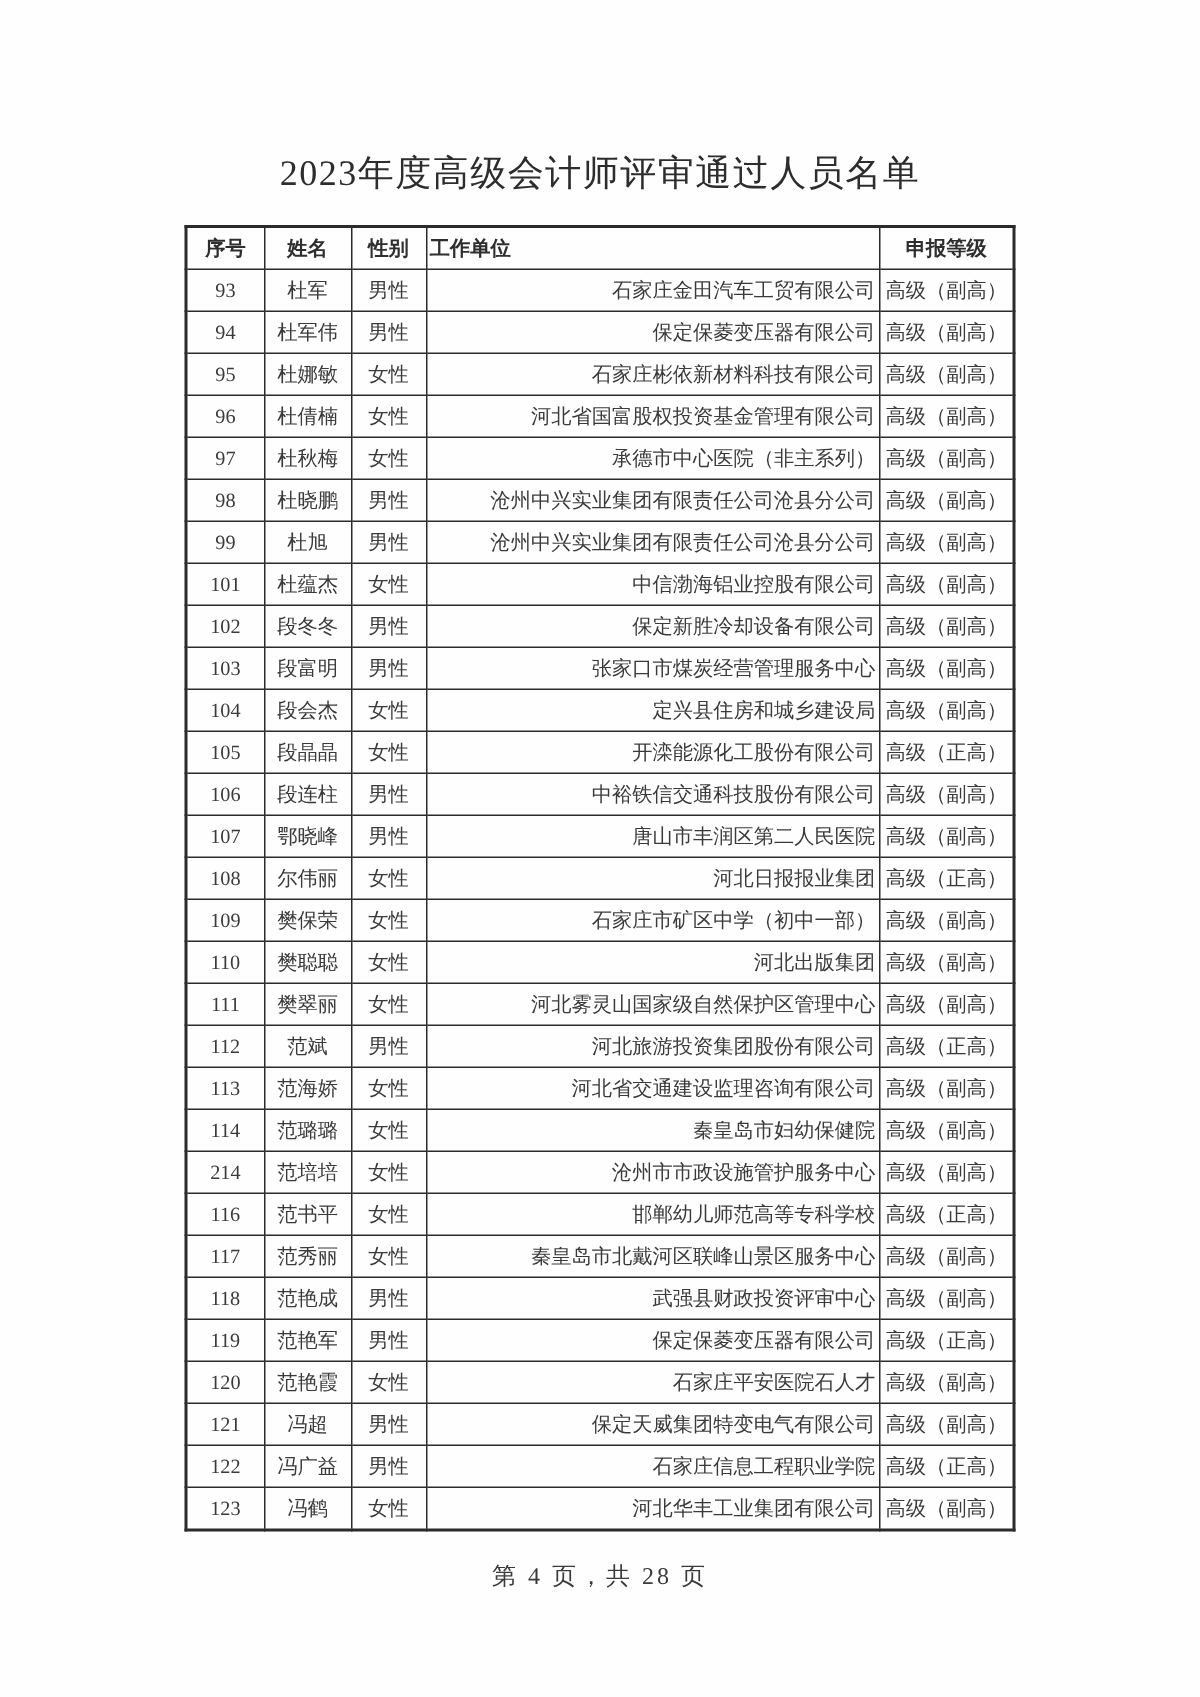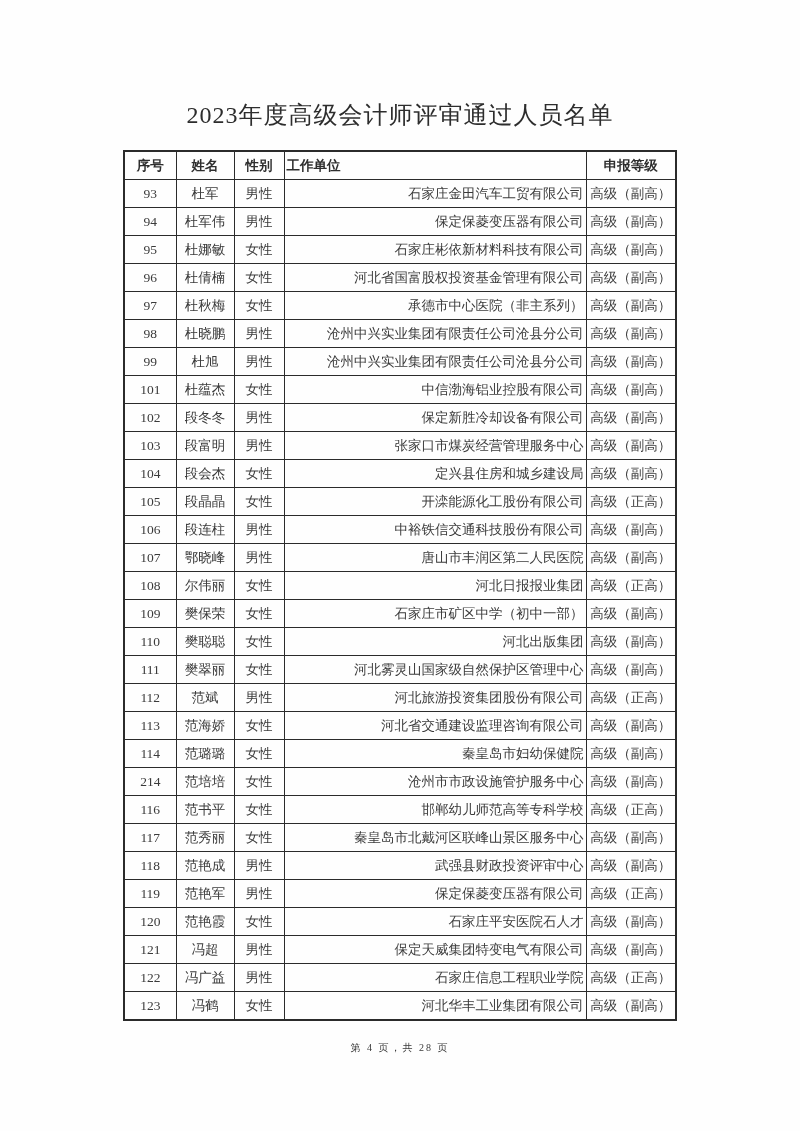--- a/index.html
+++ b/index.html
@@ -41,21 +41,21 @@
     white-space:nowrap;
     overflow:hidden;
     font-weight:normal;
     color:#3a3a3a;
   }
   .roster th{font-weight:bold;color:#2e2e2e;}
   .roster th.h-unit{text-align:left;}
   .roster td.cell-unit{text-align:right;padding-left:6px;}
   .page-footer{
     text-align:center;
-    font-size:10px;
+    font-size:16px;
     color:#3a3a3a;
     margin-top:20px;
     letter-spacing:2px;
   }
 </style>
 </head>
 <body>
 
 <div class="doc">
 

